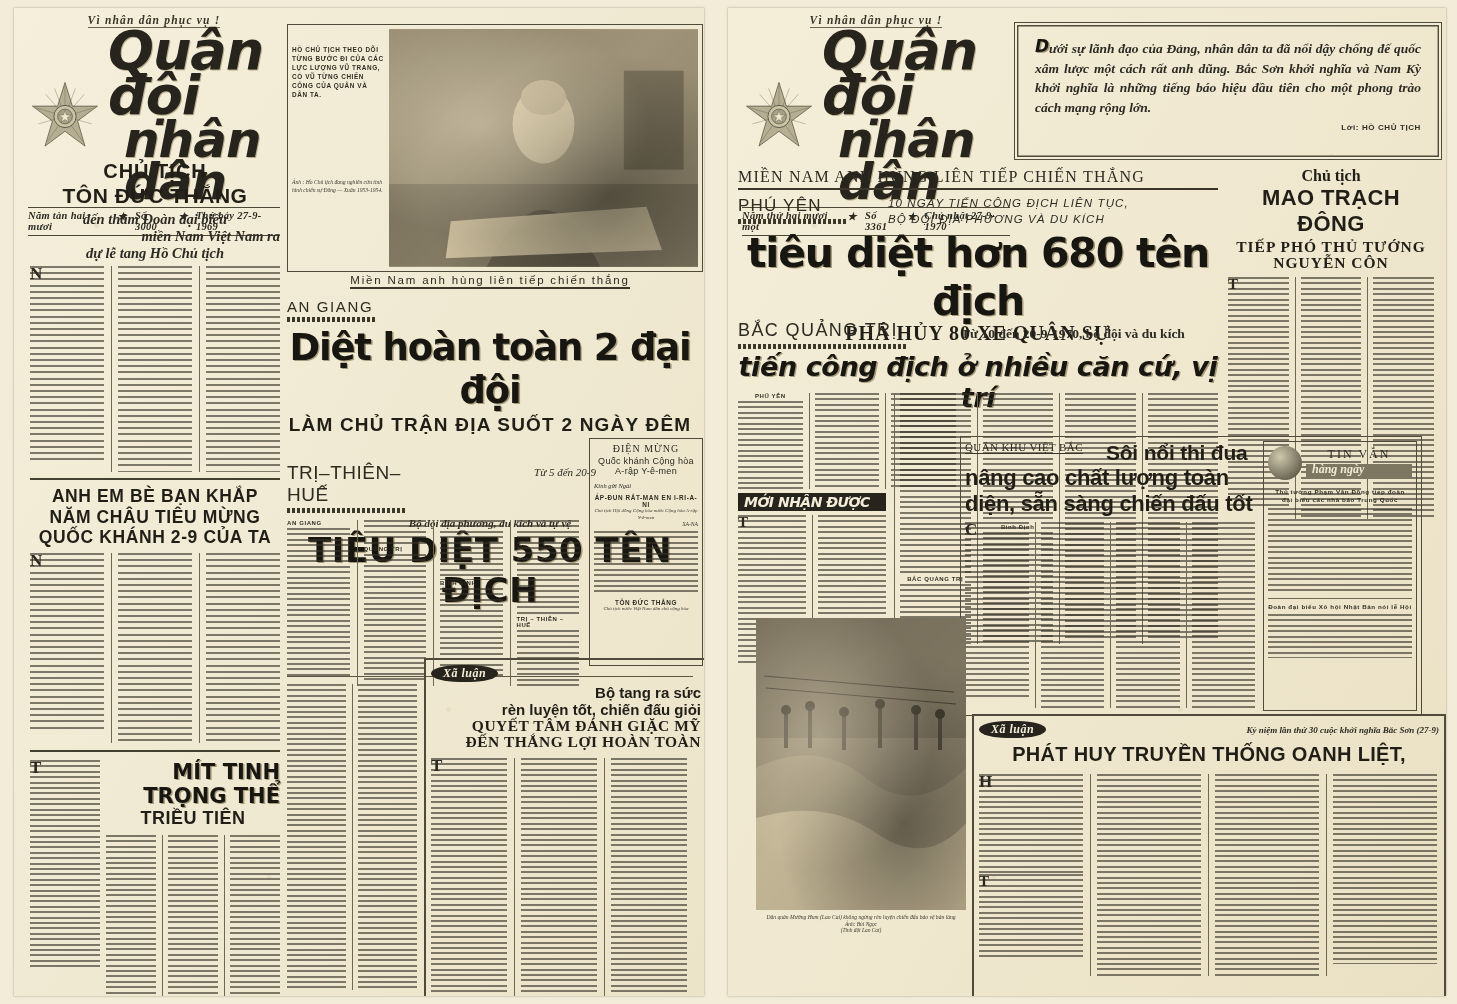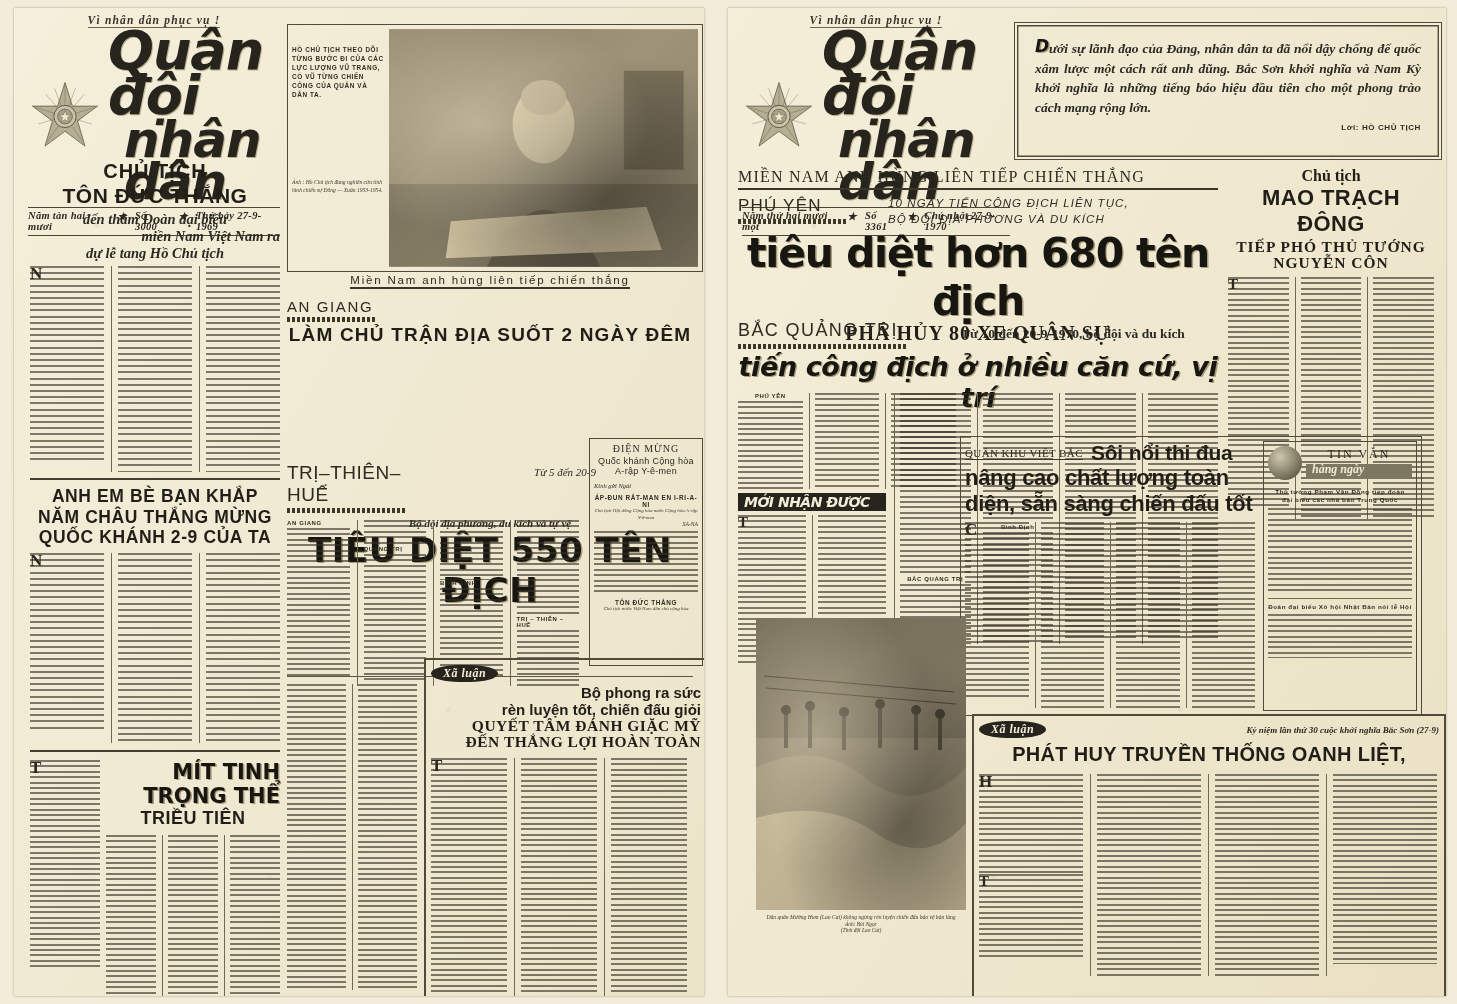--- a/index.html
+++ b/index.html
@@ -197,21 +197,21 @@
       </div>
       <div class="col vrule" style="width:78px;padding-left:6px;">
         <div class="fake" style="height:206px;"></div>
       </div>
     </div>
     <div style="position:absolute;left:16px;top:470px;width:250px;" class="rule-thick"></div>
 
     <div style="position:absolute;left:16px;top:478px;width:250px;text-align:center;">
       <div class="h-sans" style="font-size:17.5px;letter-spacing:.6px;line-height:1.18;">
         <div>ANH EM BÈ BẠN KHẮP</div>
-        <div>NĂM CHÂU THẮNG MỪNG</div>
+        <div>NĂM CHÂU TIÊU MỪNG</div>
         <div>QUỐC KHÁNH 2-9 CỦA TA</div>
       </div>
     </div>
     <div style="position:absolute;left:16px;top:545px;width:250px;display:flex;gap:7px;">
       <div class="col" style="width:78px;">
         <div style="font-size:5px;">
             <span class="drop" style="font-size:17px;line-height:13px;">N</span>
           </div>
         <div class="fake" style="height:180px;"></div>
       </div>
@@ -272,20 +272,21 @@
       <span class="kicker kicker-ul" style="font-size:11.5px;letter-spacing:1.8px;">Miền Nam anh hùng liên tiếp chiến thắng</span>
     </div>
 
     <div style="position:absolute;left:273px;top:290px;width:406px;">
       <div style="display:flex;align-items:flex-start;">
         <div style="width:112px;">
           <div class="kicker" style="font-size:15px;letter-spacing:1.6px;">AN GIANG</div>
           <div class="blockbar" style="width:88px;margin-top:2px;"></div>
         </div>
       </div>
+      <div class="hdr-black" style="font-size:37px;text-align:center;margin-top:4px;">Diệt hoàn toàn 2 đại đội</div>
       <div class="h-sans" style="font-size:19px;text-align:center;letter-spacing:1.2px;margin-top:2px;">LÀM CHỦ TRẬN ĐỊA SUỐT 2 NGÀY ĐÊM</div>
     </div>
 
     <div style="position:absolute;left:273px;top:430px;width:406px;margin-top:24px;">
       <div style="display:flex;align-items:flex-start;">
         <div style="width:150px;">
           <div class="kicker" style="font-size:19px;letter-spacing:.5px;">TRỊ–THIÊN–HUẾ</div>
           <div class="blockbar" style="width:120px;margin-top:2px;"></div>
         </div>
         <div style="flex:1;text-align:center;font-style:italic;font-size:11px;padding-top:4px;">Từ 5 đến 20-9</div>
@@ -328,21 +329,21 @@
       <div class="smallcaps" style="font-size:6.4px;margin-top:4px;">TÔN ĐỨC THẮNG</div>
       <div class="cap" style="font-size:5px;line-height:6.2px;">Chủ tịch nước Việt Nam dân chủ cộng hòa</div>
     </div>
     <div style="position:absolute;left:273px;top:668px;width:406px;" class="rule"></div>
 
     <div style="position:absolute;left:410px;top:650px;width:270px;height:340px;" class="box2">
       <div style="display:flex;align-items:flex-start;">
         <span class="xaluan">Xã luận</span>
       </div>
       <div style="text-align:right;margin-top:2px;">
-        <div class="h-sans" style="font-size:15px;">Bộ phong ra sức</div>
+        <div class="h-sans" style="font-size:15px;">Bộ tang ra sức</div>
         <div class="h-sans" style="font-size:15px;">rèn luyện tốt, chiến đấu giỏi</div>
         <div class="h-serif-lg" style="font-size:15.5px;text-align:right;letter-spacing:.5px;">QUYẾT TÂM ĐÁNH GIẶC MỸ</div>
         <div class="h-serif-lg" style="font-size:15.5px;text-align:right;letter-spacing:.5px;">ĐẾN THẮNG LỢI HOÀN TOÀN</div>
       </div>
       <div style="display:flex;gap:7px;margin-top:8px;">
         <div class="col" style="width:76px;">
           <div style="font-size:5px;">
               <span class="drop" style="font-size:17px;line-height:13px;">T</span>
             </div>
           <div class="fake tight" style="height:240px;"></div>
@@ -516,21 +517,21 @@
           </div>
         <div class="col vrule" style="width:62px;padding-left:5px;">
             <div class="fake tight" style="height:242px;"></div>
           </div>
       </div>
     </div>
 
     <div style="position:absolute;left:232px;top:428px;width:452px;height:270px;" class="box">
       <div style="display:flex;gap:8px;height:100%;">
         <div style="width:290px;">
-          <div style="display:flex;align-items:center;gap:8px;">
+          <div style="display:flex;align-items:flex-start;gap:23px;">
             <span class="kicker" style="font-family:'Liberation Serif',serif;font-size:11px;letter-spacing:.4px;border-bottom:1.4px solid #3a372a;">QUÂN KHU VIỆT BẮC</span>
             <span class="h-sans" style="font-size:21px;letter-spacing:-.2px;">Sôi nổi thi đua</span>
           </div>
           <div class="h-sans" style="font-size:22px;letter-spacing:-.3px;line-height:1.16;">nâng cao chất lượng toàn</div>
           <div class="h-sans" style="font-size:22px;letter-spacing:-.3px;line-height:1.16;">diện, sẵn sàng chiến đấu tốt</div>
           <div style="display:flex;gap:6px;margin-top:6px;">
             <div class="col" style="width:66px;">
               <div style="font-size:5px;">
                   <span class="drop" style="font-size:17px;line-height:13px;">C</span>
                 </div>

